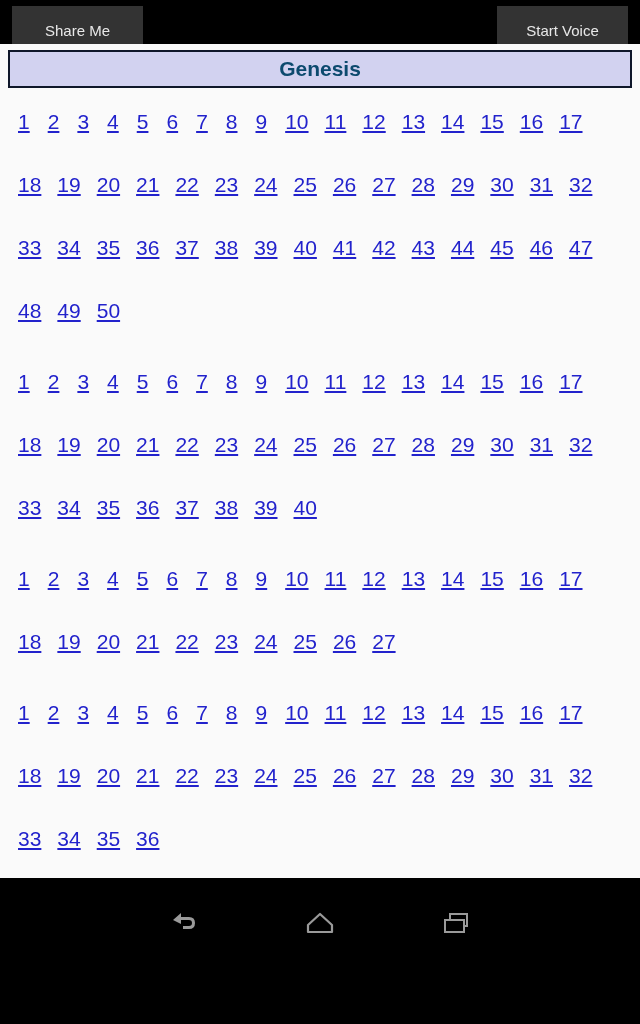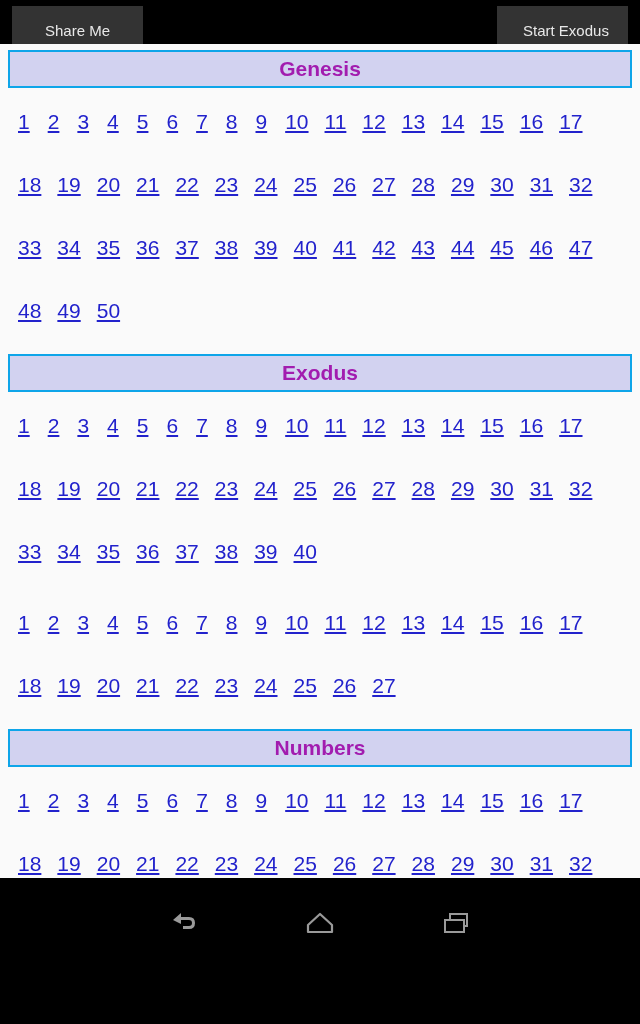--- a/index.html
+++ b/index.html
@@ -51,29 +51,29 @@
     background: #fafafa;
     overflow: hidden;
     box-sizing: border-box;
   }
   #content-inner {
     padding: 6px 8px 0 8px;
   }
 
   .book-header {
     background: #d2d2f0;
-    border: 2px solid #0ea5e9;
+    border: 2px solid #0f172a;
     box-sizing: border-box;
     width: 100%;
     height: 38px;
     line-height: 34px;
     text-align: center;
     font-weight: bold;
     font-size: 21px;
-    color: #a21caf;
+    color: #0c4a6e;
     margin: 0 0 6px 0;
     font-family: "Liberation Sans", sans-serif;
   }
 
   .chapter-list {
     margin: 0 0 8px 0;
     padding: 0 8px 0 10px;
     line-height: 55px;
     font-size: 0;   
   }
@@ -107,38 +107,36 @@
   #nav-back   { left: 149px; }
   #nav-home   { left: 284px; }
   #nav-recent { left: 421px; }
   .navbtn svg { display: block; margin: 0 auto; }
 </style>
 </head>
 <body>
 
 <div id="topbar">
   <button class="topbtn" id="share-me-button">Share Me</button>
-  <button class="topbtn" id="start-voice-button">Start Exodus</button>
+  <button class="topbtn" id="start-voice-button">Start Voice</button>
 </div>
 
 <div id="content">
   <div id="content-inner">
       <div class="book-section">
         <div class="book-header">Genesis</div>
         <div class="chapter-list"><span class="chapter-link">1</span><span class="chapter-link">2</span><span class="chapter-link">3</span><span class="chapter-link">4</span><span class="chapter-link">5</span><span class="chapter-link">6</span><span class="chapter-link">7</span><span class="chapter-link">8</span><span class="chapter-link">9</span><span class="chapter-link wide">10</span><span class="chapter-link wide">11</span><span class="chapter-link wide">12</span><span class="chapter-link wide">13</span><span class="chapter-link wide">14</span><span class="chapter-link wide">15</span><span class="chapter-link wide">16</span><span class="chapter-link wide">17</span><span class="chapter-link wide">18</span><span class="chapter-link wide">19</span><span class="chapter-link wide">20</span><span class="chapter-link wide">21</span><span class="chapter-link wide">22</span><span class="chapter-link wide">23</span><span class="chapter-link wide">24</span><span class="chapter-link wide">25</span><span class="chapter-link wide">26</span><span class="chapter-link wide">27</span><span class="chapter-link wide">28</span><span class="chapter-link wide">29</span><span class="chapter-link wide">30</span><span class="chapter-link wide">31</span><span class="chapter-link wide">32</span><span class="chapter-link wide">33</span><span class="chapter-link wide">34</span><span class="chapter-link wide">35</span><span class="chapter-link wide">36</span><span class="chapter-link wide">37</span><span class="chapter-link wide">38</span><span class="chapter-link wide">39</span><span class="chapter-link wide">40</span><span class="chapter-link wide">41</span><span class="chapter-link wide">42</span><span class="chapter-link wide">43</span><span class="chapter-link wide">44</span><span class="chapter-link wide">45</span><span class="chapter-link wide">46</span><span class="chapter-link wide">47</span><span class="chapter-link wide">48</span><span class="chapter-link wide">49</span><span class="chapter-link wide">50</span></div>
       </div>
       <div class="book-section">
-        <div class="book-header">Exodus</div>
         <div class="chapter-list"><span class="chapter-link">1</span><span class="chapter-link">2</span><span class="chapter-link">3</span><span class="chapter-link">4</span><span class="chapter-link">5</span><span class="chapter-link">6</span><span class="chapter-link">7</span><span class="chapter-link">8</span><span class="chapter-link">9</span><span class="chapter-link wide">10</span><span class="chapter-link wide">11</span><span class="chapter-link wide">12</span><span class="chapter-link wide">13</span><span class="chapter-link wide">14</span><span class="chapter-link wide">15</span><span class="chapter-link wide">16</span><span class="chapter-link wide">17</span><span class="chapter-link wide">18</span><span class="chapter-link wide">19</span><span class="chapter-link wide">20</span><span class="chapter-link wide">21</span><span class="chapter-link wide">22</span><span class="chapter-link wide">23</span><span class="chapter-link wide">24</span><span class="chapter-link wide">25</span><span class="chapter-link wide">26</span><span class="chapter-link wide">27</span><span class="chapter-link wide">28</span><span class="chapter-link wide">29</span><span class="chapter-link wide">30</span><span class="chapter-link wide">31</span><span class="chapter-link wide">32</span><span class="chapter-link wide">33</span><span class="chapter-link wide">34</span><span class="chapter-link wide">35</span><span class="chapter-link wide">36</span><span class="chapter-link wide">37</span><span class="chapter-link wide">38</span><span class="chapter-link wide">39</span><span class="chapter-link wide">40</span></div>
       </div>
       <div class="book-section">
         <div class="chapter-list"><span class="chapter-link">1</span><span class="chapter-link">2</span><span class="chapter-link">3</span><span class="chapter-link">4</span><span class="chapter-link">5</span><span class="chapter-link">6</span><span class="chapter-link">7</span><span class="chapter-link">8</span><span class="chapter-link">9</span><span class="chapter-link wide">10</span><span class="chapter-link wide">11</span><span class="chapter-link wide">12</span><span class="chapter-link wide">13</span><span class="chapter-link wide">14</span><span class="chapter-link wide">15</span><span class="chapter-link wide">16</span><span class="chapter-link wide">17</span><span class="chapter-link wide">18</span><span class="chapter-link wide">19</span><span class="chapter-link wide">20</span><span class="chapter-link wide">21</span><span class="chapter-link wide">22</span><span class="chapter-link wide">23</span><span class="chapter-link wide">24</span><span class="chapter-link wide">25</span><span class="chapter-link wide">26</span><span class="chapter-link wide">27</span></div>
       </div>
       <div class="book-section">
-        <div class="book-header">Numbers</div>
         <div class="chapter-list"><span class="chapter-link">1</span><span class="chapter-link">2</span><span class="chapter-link">3</span><span class="chapter-link">4</span><span class="chapter-link">5</span><span class="chapter-link">6</span><span class="chapter-link">7</span><span class="chapter-link">8</span><span class="chapter-link">9</span><span class="chapter-link wide">10</span><span class="chapter-link wide">11</span><span class="chapter-link wide">12</span><span class="chapter-link wide">13</span><span class="chapter-link wide">14</span><span class="chapter-link wide">15</span><span class="chapter-link wide">16</span><span class="chapter-link wide">17</span><span class="chapter-link wide">18</span><span class="chapter-link wide">19</span><span class="chapter-link wide">20</span><span class="chapter-link wide">21</span><span class="chapter-link wide">22</span><span class="chapter-link wide">23</span><span class="chapter-link wide">24</span><span class="chapter-link wide">25</span><span class="chapter-link wide">26</span><span class="chapter-link wide">27</span><span class="chapter-link wide">28</span><span class="chapter-link wide">29</span><span class="chapter-link wide">30</span><span class="chapter-link wide">31</span><span class="chapter-link wide">32</span><span class="chapter-link wide">33</span><span class="chapter-link wide">34</span><span class="chapter-link wide">35</span><span class="chapter-link wide">36</span></div>
       </div>
       <div class="book-section">
         <div class="book-header">Deuteronomy</div>
       </div>
     </div>
 </div>
 
 <div id="navbar">
   <div class="navbtn" id="nav-back">

